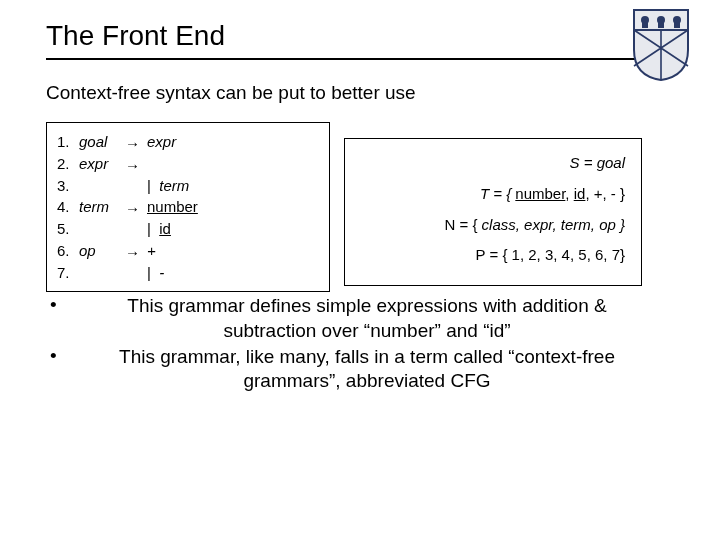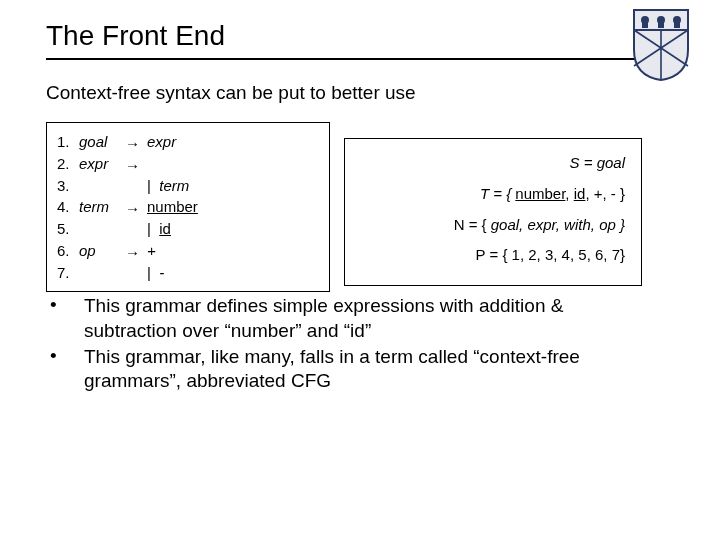--- a/index.html
+++ b/index.html
@@ -86,21 +86,21 @@
     display: flex;
     margin-top: 2px;
   }
   .bullets .dot {
     width: 34px;
     text-align: left;
     font-size: 19px;
     line-height: 1.2;
     padding-left: 4px;
   }
-  .bullets .txt { flex: 1; }
+  .bullets .txt { flex: 1; text-align: center; }
 </style>
 </head>
 <body>
 
 <div class="slide">
 
   <div class="crest">
     <svg viewBox="0 0 62 76">
       <path d="M4 4 H58 V44 Q58 70 31 74 Q4 70 4 44 Z" fill="#e7e9ee" stroke="#2a3a66" stroke-width="2"></path>
       <path d="M4 24 H58" stroke="#2a3a66" stroke-width="2"></path>
@@ -125,21 +125,21 @@
       <div class="grammar-row"><span class="gnum">3.</span><span class="glhs"></span><span class="garrow"></span><span class="grhs"><span class="bar">|  </span><span>term</span></span></div>
       <div class="grammar-row"><span class="gnum">4.</span><span class="glhs">term</span><span class="garrow">→</span><span class="grhs"><span class="ul">number</span></span></div>
       <div class="grammar-row"><span class="gnum">5.</span><span class="glhs"></span><span class="garrow"></span><span class="grhs"><span class="bar">|  </span><span class="ul">id</span></span></div>
       <div class="grammar-row"><span class="gnum">6.</span><span class="glhs">op</span><span class="garrow">→</span><span class="grhs">+</span></div>
       <div class="grammar-row"><span class="gnum">7.</span><span class="glhs"></span><span class="garrow"></span><span class="grhs"><span class="bar">|  </span><span>-</span></span></div>
     </div>
 
     <div class="box sets-box">
       <div class="row"><em><span>S = </span></em><em>goal</em></div>
       <div class="row"><em>T = { </em><span class="ul">number</span><span>, </span><span class="ul">id</span><span>, +, - }</span></div>
-      <div class="row"><span>N = { </span><em>goal, expr, with, op }</em></div>
+      <div class="row"><span>N = { </span><em>class, expr, term, op }</em></div>
       <div class="row">P = { 1, 2, 3, 4, 5, 6, 7}</div>
     </div>
 
   </div>
 
   <div class="bullets">
     <div class="item">
       <div class="dot">•</div>
       <div class="txt">This grammar defines simple expressions with addition &amp; subtraction over  “number” and “id”</div>
     </div>

